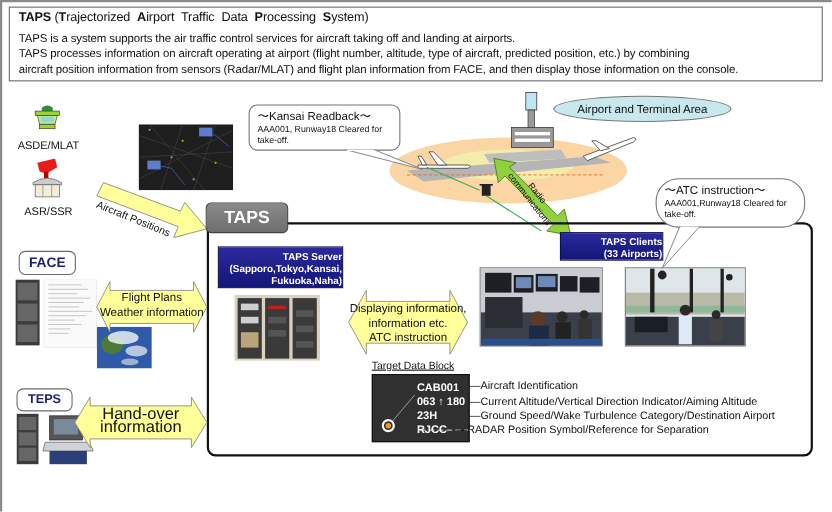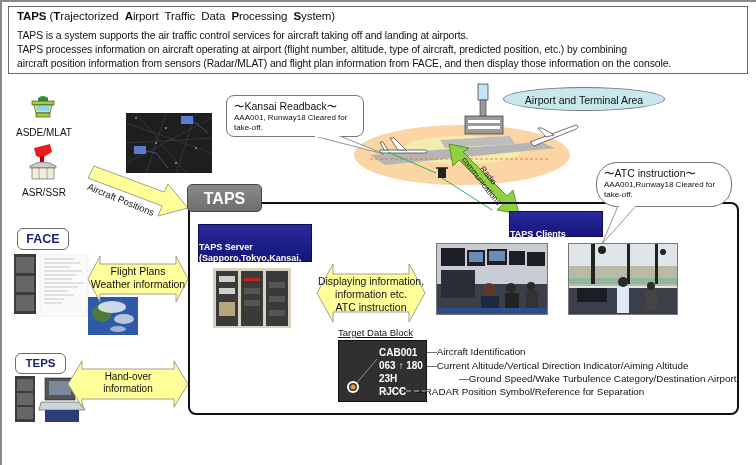--- a/index.html
+++ b/index.html
@@ -9,21 +9,21 @@
   .frame-left { left:0; top:0; width:2px; height:465px; background:#8a8a8a; }
   .frame-top { left:0; top:0; width:756px; height:2px; background:#8a8a8a; }
   
   #header-box { left:8px; top:6px; width:740px; height:68px; border:1px solid #6a6a6a; background:#fff; box-sizing:border-box; }
   #header-title { left:17px; top:10px; font-size:11.5px; letter-spacing:-0.1px; }
   #header-title b { font-weight:bold; }
   .hline { left:17px; font-size:10.4px; letter-spacing:-0.1px; white-space:nowrap; }
   
   .lbl { font-size:10px; text-align:center; white-space:nowrap; }
   .sys-box { border:1px solid #6a6a6a; border-radius:6px; background:#fff; color:#1a1f78; font-weight:bold; font-size:12.5px; text-align:center; box-sizing:border-box; }
-  .navy-box { background:linear-gradient(#2a2a9c,#15157a); color:#fff; font-weight:bold; font-size:9px; text-align:left; line-height:11px; box-sizing:border-box; padding-top:17px; border:1px solid #0d0d55; }
+  .navy-box { background:linear-gradient(#2a2a9c,#15157a); color:#fff; font-weight:bold; font-size:9px; text-align:right; line-height:11px; box-sizing:border-box; padding-top:3px; border:1px solid #0d0d55; }
   .bubble { border:1px solid #777; border-radius:8px; background:#fff; box-sizing:border-box; padding:4px 7px; font-size:8px; line-height:10px; }
   .bubble .t { font-size:10.5px; line-height:13px; }
   .photo { border:1px solid #777; box-sizing:border-box; overflow:hidden; }
   .arrow-text { font-size:10.5px; text-align:center; line-height:13px; }
   #tdb-title { font-size:9.5px; text-decoration:underline; }
   .tdb-desc { font-size:9.8px; white-space:nowrap; }
   .tdb-text { color:#fff; font-weight:bold; font-size:10px; line-height:13px; }
 </style>
 </head>
 <body>
@@ -244,21 +244,21 @@
     <circle cx="14" cy="46" r="4" fill="#303030"></circle>
     <circle cx="14" cy="46" r="2.5" fill="#f39a1e"></circle>
     <line x1="43" y1="50" x2="89" y2="50" stroke="#bbb" stroke-width="1" stroke-dasharray="5,3"></line>
   </svg>
   <div class="abs tdb-text" style="left:40px;top:5px;">CAB001</div>
   <div class="abs tdb-text" style="left:40px;top:18px;">063 ↑ 180</div>
   <div class="abs tdb-text" style="left:40px;top:31px;">23H RJCC</div>
 </div>
 <div class="abs tdb-desc" style="left:427px;top:346px;">—<span>Aircraft Identification</span></div>
 <div class="abs tdb-desc" style="left:427px;top:360px;">—<span>Current Altitude/Vertical Direction Indicator/Aiming Altitude</span></div>
-<div class="abs tdb-desc" style="left:427px;top:373px;padding-left:32px;">—<span>Ground Speed/Wake Turbulence Category/Destination Airport</span></div>
+<div class="abs tdb-desc" style="left:427px;top:373px;">—<span>Ground Speed/Wake Turbulence Category/Destination Airport</span></div>
 <div class="abs tdb-desc" style="left:415px;top:386px;">—<span>RADAR Position Symbol/Reference for Separation</span></div>
 
 <div class="abs sys-box" style="left:17px;top:228px;width:52px;height:22px;line-height:20px;">FACE</div>
 <svg class="abs" style="left:14px;top:254px;" width="75" height="70">
   <rect x="0" y="0" width="22" height="60" fill="#3c3c3c"></rect>
   <g fill="#666">
       <rect x="2" y="3" width="18" height="16"></rect>
       <rect x="2" y="22" width="18" height="16"></rect>
       <rect x="2" y="41" width="18" height="16"></rect>
     </g>
@@ -304,16 +304,16 @@
     </g>
   <rect x="30" y="2" width="30" height="22" fill="#555" stroke="#222" stroke-width="0.6"></rect>
   <rect x="34" y="5" width="22" height="14" fill="#7a8a9a"></rect>
   <polygon points="26,26 66,26 70,34 24,34" fill="#cfd3d8" stroke="#333" stroke-width="0.5"></polygon>
   <rect x="30" y="34" width="34" height="12" fill="#2a3e7a"></rect>
 </svg>
 
 <svg class="abs" style="left:66px;top:359px;" width="124" height="50">
   <polygon points="2,25 16,2 16,10 108,10 108,2 122,25 108,48 108,40 16,40 16,48" fill="#ffff99" stroke="#888" stroke-width="0.8"></polygon>
 </svg>
-<div class="abs arrow-text" style="left:66px;top:371px;width:124px;font-size:10px;line-height:12px;">
+<div class="abs arrow-text" style="left:66px;top:371px;width:124px;font-size:15px;line-height:12px;">
   <div>Hand-over</div>
   <div>information</div>
 </div>
 
 </body></html>

